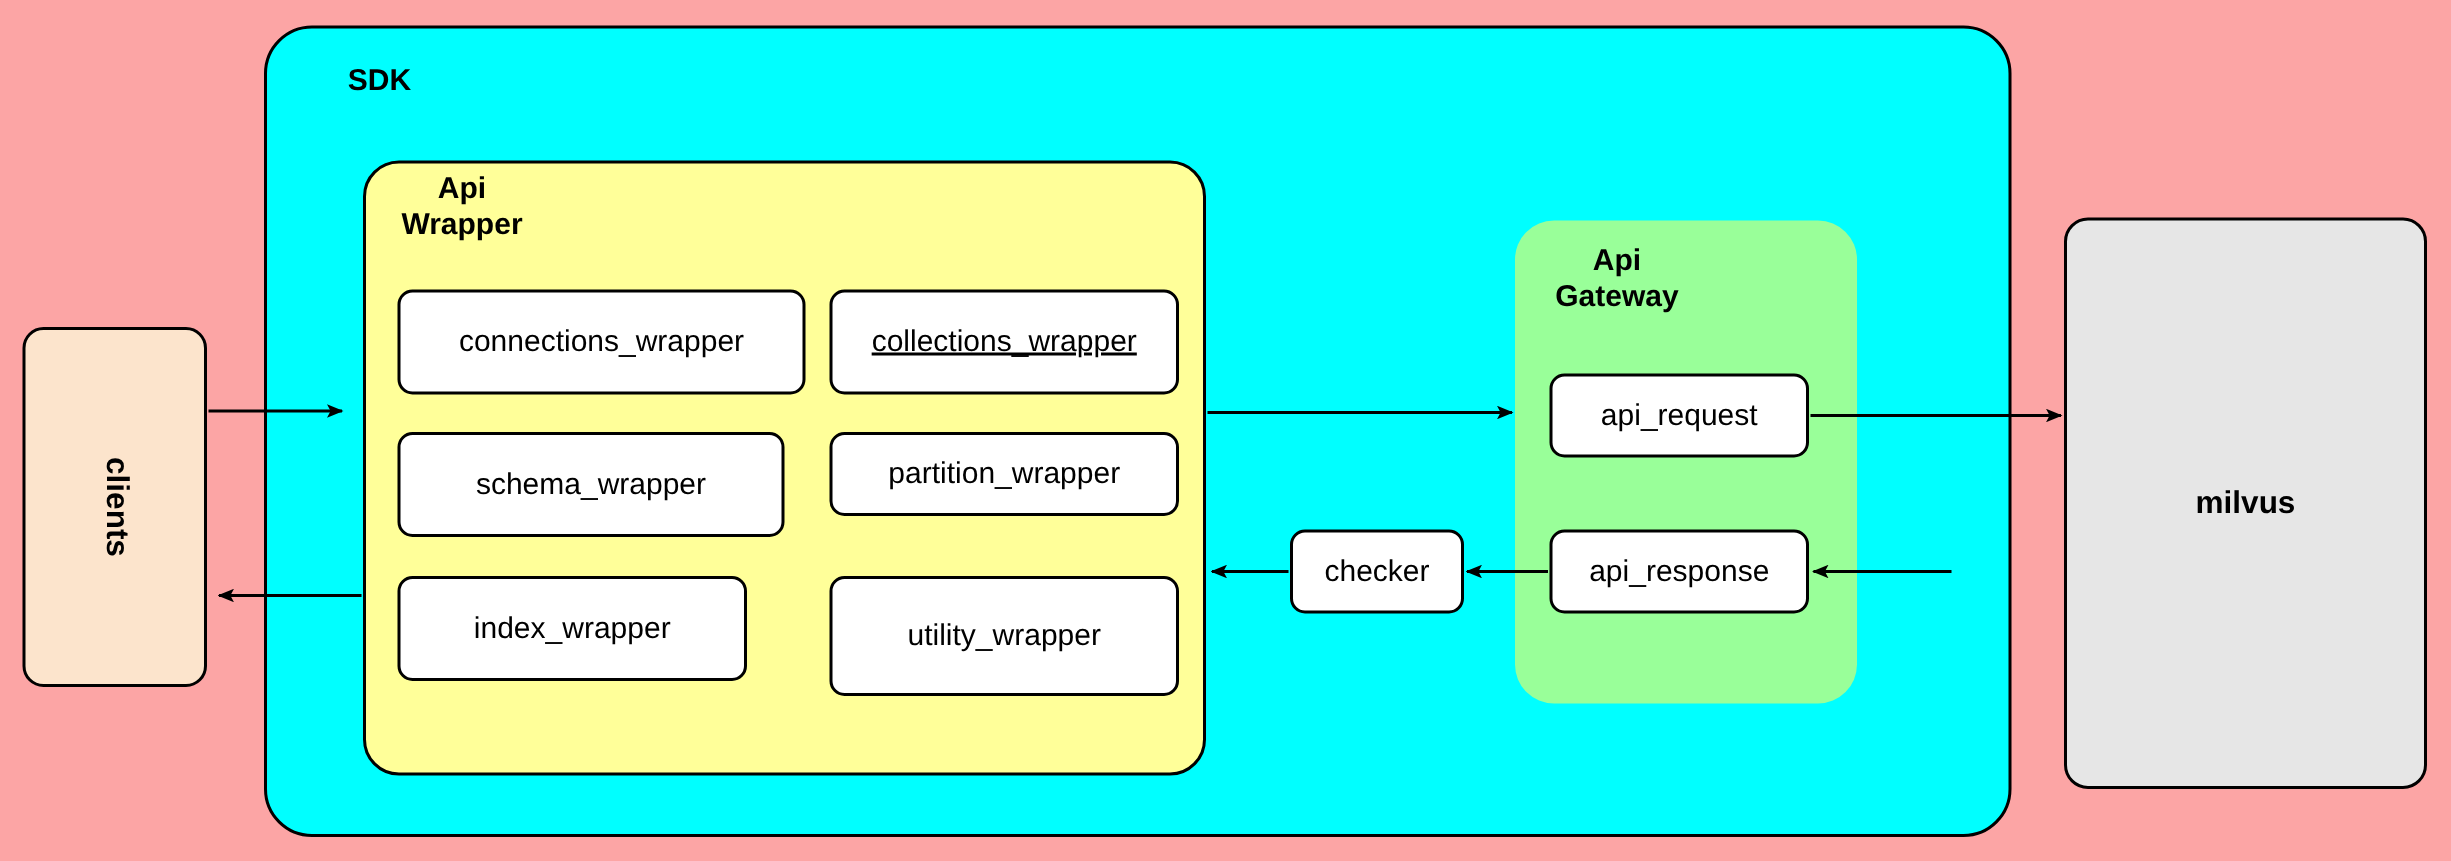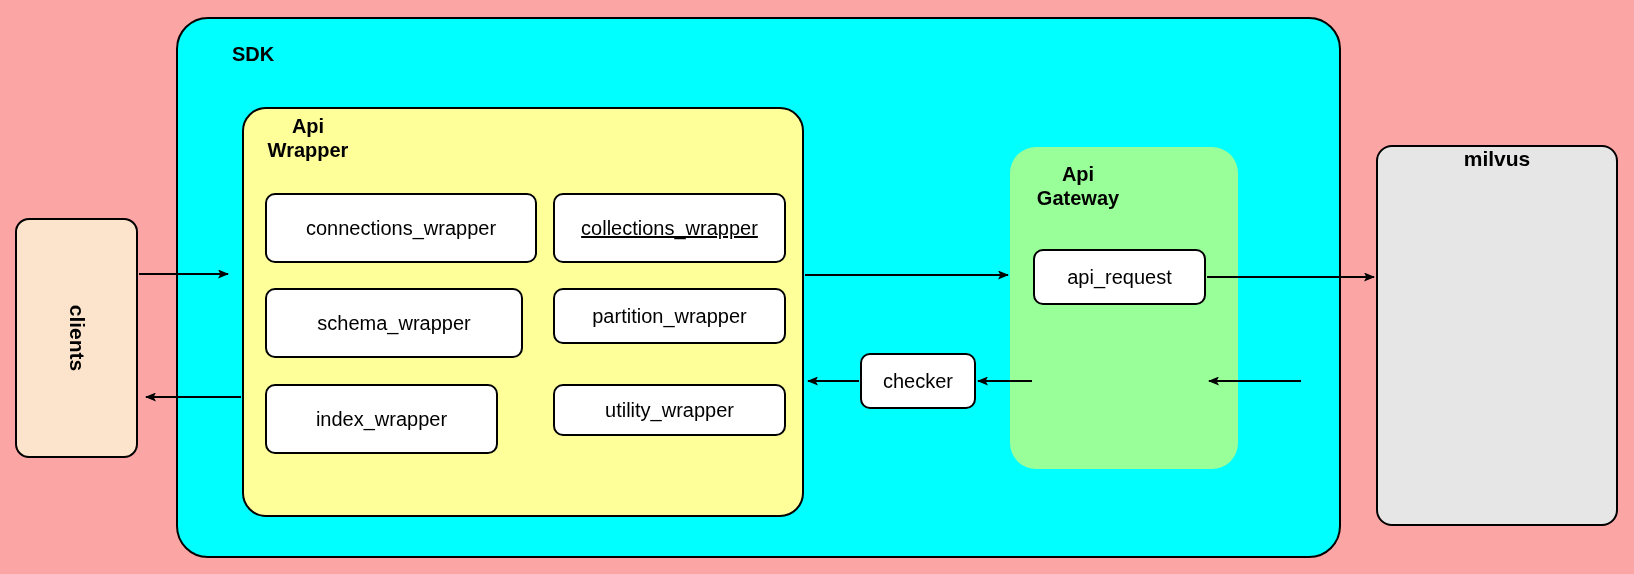--- a/index.html
+++ b/index.html
@@ -75,21 +75,21 @@
     justify-content: center;
     font-size: 20px;
     color: #000000;
     text-align: center;
   }
   .w-c1 { left: 265px; top: 193px; width: 272px; height: 70px; }
   .w-c2 { left: 553px; top: 193px; width: 233px; height: 70px; text-decoration: underline; }
   .w-c3 { left: 265px; top: 288px; width: 258px; height: 70px; }
   .w-c4 { left: 553px; top: 288px; width: 233px; height: 56px; }
   .w-c5 { left: 265px; top: 384px; width: 233px; height: 70px; }
-  .w-c6 { left: 553px; top: 384px; width: 233px; height: 52px; }
+  .w-c6 { left: 553px; top: 384px; width: 233px; height: 80px; }
 
   .g-req  { left: 1033px; top: 249px; width: 173px; height: 56px; }
   .g-resp { left: 1033px; top: 353px; width: 173px; height: 56px; }
 
   .checker-box {
     left: 860px; top: 353px; width: 116px; height: 56px;
   }
 
   
   .clients-box {
@@ -111,20 +111,21 @@
     white-space: nowrap;
   }
   .milvus-box {
     left: 1376px;
     top: 145px;
     width: 242px;
     height: 381px;
     background: #e6e6e6;
     border-radius: 16px;
     display: flex;
+    align-items: center;
     justify-content: center;
   }
   .milvus-label {
     font-weight: bold;
     font-size: 21px;
     color: #000000;
   }
 
   
   #connectors {
@@ -154,20 +155,21 @@
 Gateway</div>
 
   <div class="leaf w-c1">connections_wrapper</div>
   <div class="leaf w-c2">collections_wrapper</div>
   <div class="leaf w-c3">schema_wrapper</div>
   <div class="leaf w-c4">partition_wrapper</div>
   <div class="leaf w-c5">index_wrapper</div>
   <div class="leaf w-c6">utility_wrapper</div>
 
   <div class="leaf g-req">api_request</div>
+  <div class="leaf g-resp">api_response</div>
 
   <div class="leaf checker-box">checker</div>
 
   <div class="box clients-box">
     <span class="clients-label">clients</span>
   </div>
 
   <div class="box milvus-box">
     <span class="milvus-label">milvus</span>
   </div>

